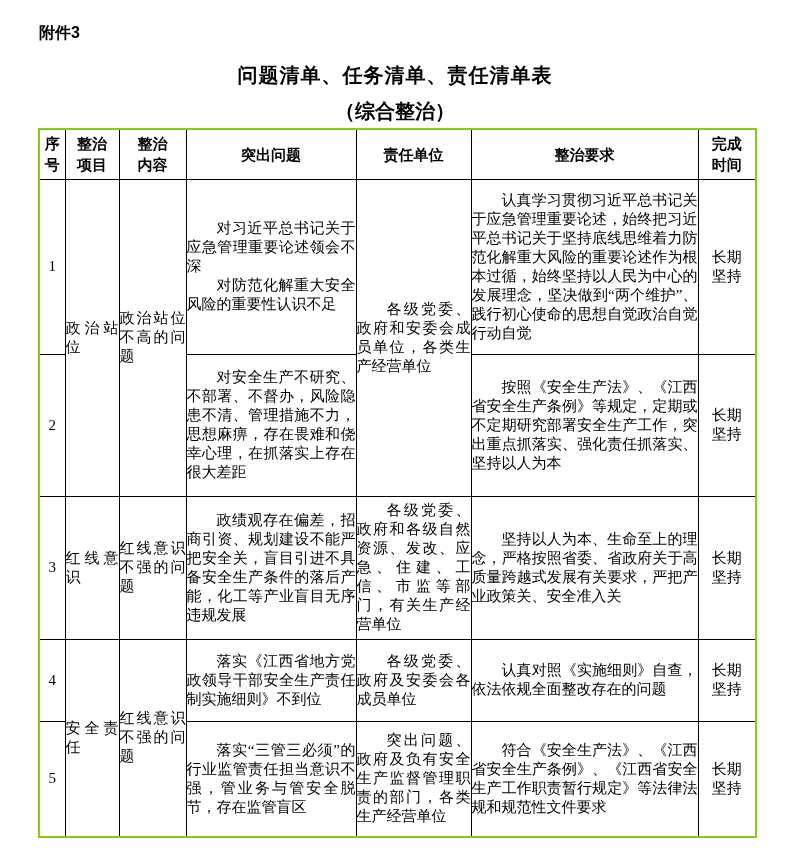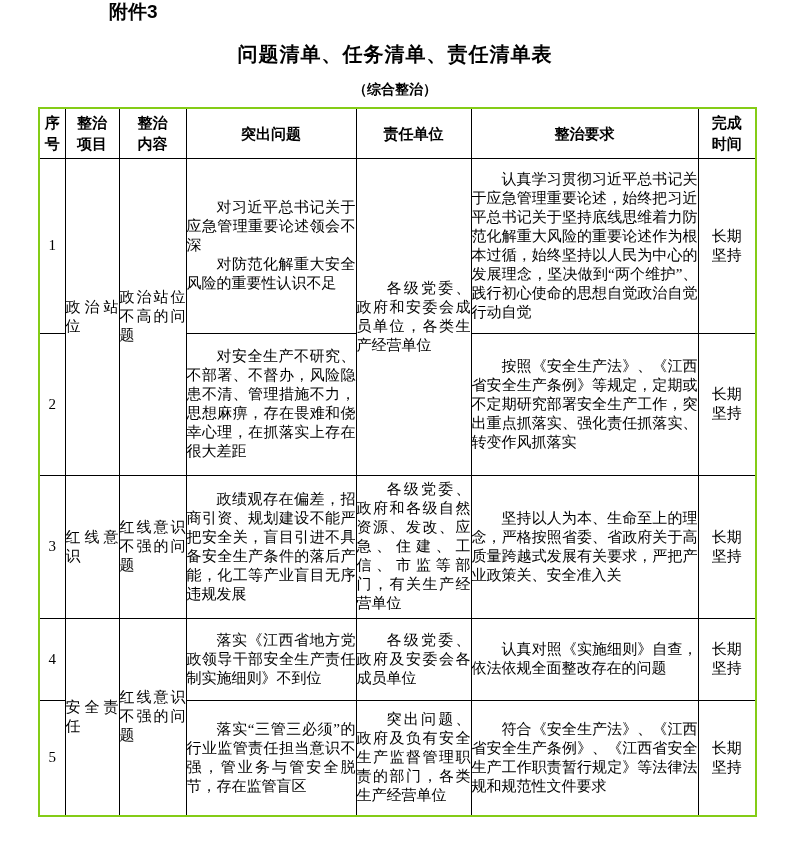--- a/index.html
+++ b/index.html
@@ -8,38 +8,39 @@
     background: #ffffff;
     color: #000000;
   }
   body {
     width: 790px;
     height: 868px;
     font-family: "Liberation Serif", serif;
     overflow: hidden;
   }
   .attachment {
-    margin-left: 109px;
+    padding-top: 21px;
+    margin-left: 39px;
     font-family: "Liberation Sans", sans-serif;
     font-weight: 600;
-    font-size: 19px;
+    font-size: 16px;
     line-height: 24px;
   }
   .doc-title {
     margin-top: 15px;
     text-align: center;
     font-size: 20px;
     font-weight: bold;
     line-height: 30px;
     letter-spacing: 1px;
   }
   .doc-subtitle {
     margin-top: 9px;
     text-align: center;
-    font-size: 14px;
+    font-size: 20px;
     font-weight: bold;
     line-height: 24px;
   }
   table.sheet {
     margin: 5px 0 0 38px;
     width: 717px;
     border-collapse: collapse;
     table-layout: fixed;
     border: 2px solid #84cc16;
   }
@@ -121,21 +122,21 @@
       </td>
       <td class="cell-time"><span class="time-wrap">长期坚持</span></td>
     </tr>
 
     <tr style="height:142px">
       <td class="cell-seq">2</td>
       <td class="cell-problem">
         <p class="para">对安全生产不研究、不部署、不督办，风险隐患不清、管理措施不力，思想麻痹，存在畏难和侥幸心理，在抓落实上存在很大差距</p>
       </td>
       <td class="cell-requirement">
-        <p class="para">按照《安全生产法》、《江西省安全生产条例》等规定，定期或不定期研究部署安全生产工作，突出重点抓落实、强化责任抓落实、转变作风抓落实</p>
+        <p class="para">按照《安全生产法》、《江西省安全生产条例》等规定，定期或不定期研究部署安全生产工作，突出重点抓落实、强化责任抓落实、坚持以人为本</p>
       </td>
       <td class="cell-time"><span class="time-wrap">长期坚持</span></td>
     </tr>
 
     <tr style="height:143px">
       <td class="cell-seq">3</td>
       <td class="cell-project">红线意识</td>
       <td class="cell-content">红线意识不强的问题</td>
       <td class="cell-problem">
         <p class="para">政绩观存在偏差，招商引资、规划建设不能严把安全关，盲目引进不具备安全生产条件的落后产能，化工等产业盲目无序违规发展</p>

